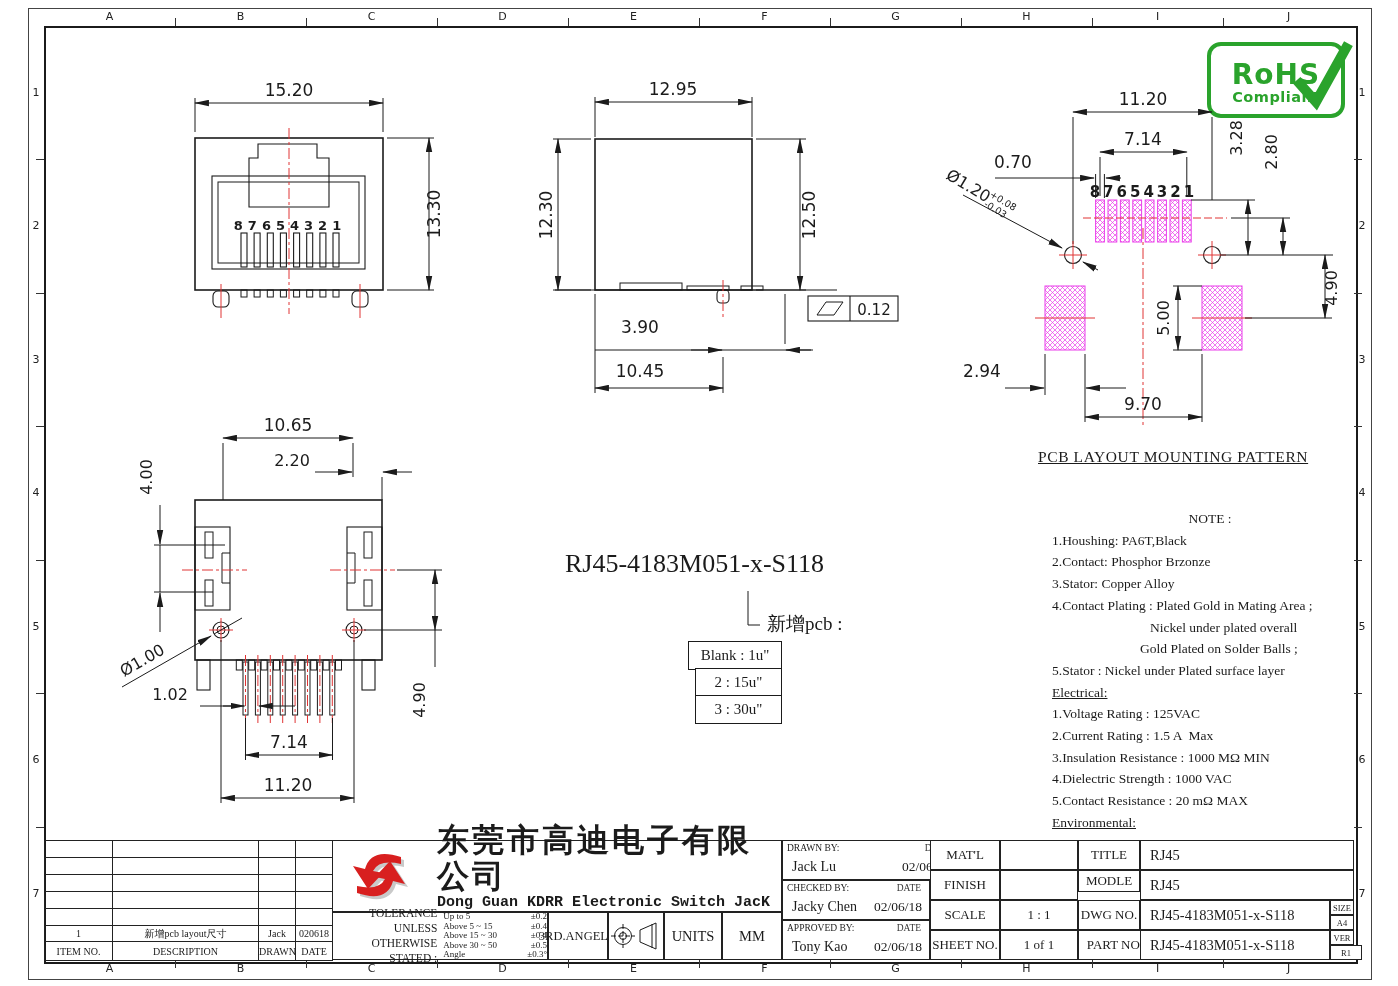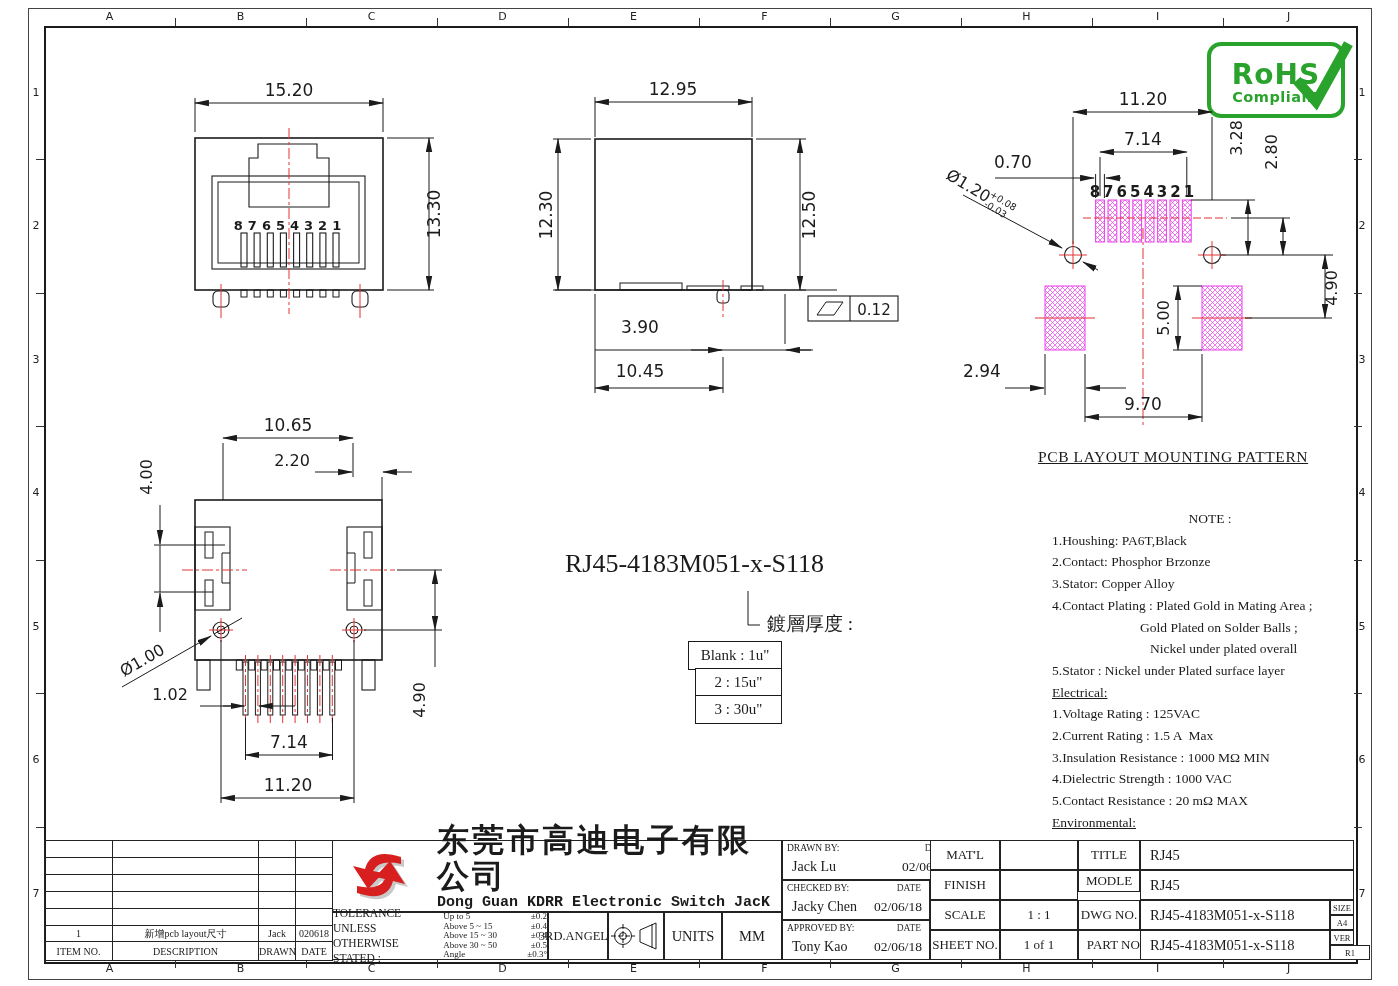--- a/index.html
+++ b/index.html
@@ -44,21 +44,21 @@
   #tb{left:44px;top:840px;width:1310px;height:120px;}
   .c{position:absolute;box-sizing:border-box;border:1px solid #222;display:flex;
      align-items:center;justify-content:center;background:#fff;}
   .rev{position:absolute;left:0;top:0;border-collapse:collapse;table-layout:fixed;}
   .rev td{border:1px solid #222;font-size:10px;text-align:center;padding:0;overflow:hidden;white-space:nowrap;}
   .sig{position:absolute;box-sizing:border-box;border:1px solid #222;background:#fff;}
   .sig .cap{position:absolute;left:4px;top:2px;font-size:9.5px;}
   .sig .capd{position:absolute;right:8px;top:2px;font-size:9.5px;color:#333;}
   .sig .nm{position:absolute;left:9px;bottom:4px;font-size:14px;}
   .sig .dt{position:absolute;right:7px;bottom:4px;font-size:13.5px;}
-  .tol-label{font-size:11.5px;text-align:left;line-height:15px;}
+  .tol-label{font-size:11.5px;text-align:right;line-height:15px;}
   .tol-rows{font-size:9px;width:116px;}
   .tol-rows .tr{display:flex;justify-content:space-between;line-height:9.4px;}
   .lab13{font-size:13px;}
   .val14{font-size:14.5px;}
   .leftpad{justify-content:flex-start;padding-left:9px;}
   .mini{font-size:8.5px;}
   #company-cn{font-size:32px;font-weight:bold;letter-spacing:3px;line-height:36px;
               font-family:"DejaVu Sans",sans-serif;}
   #company-en{font-size:15px;font-weight:bold;font-family:"Liberation Mono",monospace;line-height:18px;}
 </style>
@@ -474,35 +474,35 @@
       <line class="dline" x1="325" y1="215" x2="325" y2="252"></line>
       <text style="font-size:16px" transform="translate(315 285) rotate(-90)" text-anchor="middle">4.90</text>
     </g>
   </svg>
 
   <div id="callout" class="abs" style="left:555px;top:545px;width:335px;height:195px">
     <div class="pn">RJ45-4183M051-x-S118</div>
     <svg style="left:0;top:0" width="335" height="100" viewBox="0 0 335 100">
       <path d="M193,46 V80 H205" class="dline"></path>
     </svg>
-    <div class="lbl">鍍層厚度 :</div>
+    <div class="lbl">新增pcb :</div>
     <div class="opt" style="left:133px;top:96px;width:92px;height:27px">Blank : 1u"</div>
     <div class="opt" style="left:140px;top:123px;width:85px;height:27px">2 : 15u"</div>
     <div class="opt" style="left:140px;top:150px;width:85px;height:27px">3 : 30u"</div>
   </div>
 
   <div id="notes" class="abs">
     <div class="hd">PCB LAYOUT MOUNTING PATTERN</div>
     <div class="ln first">NOTE :</div>
     <div class="ln">1.Houshing: PA6T,Black</div>
     <div class="ln">2.Contact: Phosphor Brzonze</div>
     <div class="ln">3.Stator: Copper Alloy</div>
     <div class="ln">4.Contact Plating : Plated Gold in Mating Area ;</div>
+    <div class="ln ind2">Nickel under plated overall</div>
     <div class="ln ind1">Gold Plated on Solder Balls ;</div>
-    <div class="ln ind2">Nickel under plated overall</div>
     <div class="ln">5.Stator : Nickel under Plated surface layer</div>
     <div class="ln ul">Electrical:</div>
     <div class="ln">1.Voltage Rating : 125VAC</div>
     <div class="ln">2.Current Rating : 1.5 A  Max</div>
     <div class="ln">3.Insulation Resistance : 1000 MΩ MIN</div>
     <div class="ln">4.Dielectric Strength : 1000 VAC</div>
     <div class="ln">5.Contact Resistance : 20 mΩ MAX</div>
     <div class="ln ul">Environmental:</div>
     <div class="ln">1.Operating Temperature  : -40°C ~ +85°C</div>
   </div>
@@ -658,16 +658,16 @@
     <div class="c lab13" style="left:1034px;top:30px;width:62px;height:22px">MODLE</div>
     <div class="c val14 leftpad" style="left:1096px;top:30px;width:214px;height:30px">RJ45</div>
     <div class="c lab13" style="left:1034px;top:60px;width:62px;height:30px">DWG NO.</div>
     <div class="c val14 leftpad" style="left:1096px;top:60px;width:190px;height:30px">RJ45-4183M051-x-S118</div>
     <div class="c lab13" style="left:1034px;top:90px;width:74px;height:30px">PART NO.</div>
     <div class="c val14 leftpad" style="left:1096px;top:90px;width:190px;height:30px">RJ45-4183M051-x-S118</div>
 
     <div class="c mini" style="left:1286px;top:60px;width:24px;height:15px">SIZE</div>
     <div class="c mini" style="left:1286px;top:75px;width:24px;height:15px">A4</div>
     <div class="c mini" style="left:1286px;top:90px;width:24px;height:15px">VER</div>
-    <div class="c mini" style="left:1286px;top:105px;width:40px;height:15px">R1</div>
+    <div class="c mini" style="left:1286px;top:105px;width:32px;height:15px">R1</div>
   </div>
 
 </div>
 
 </body></html>

